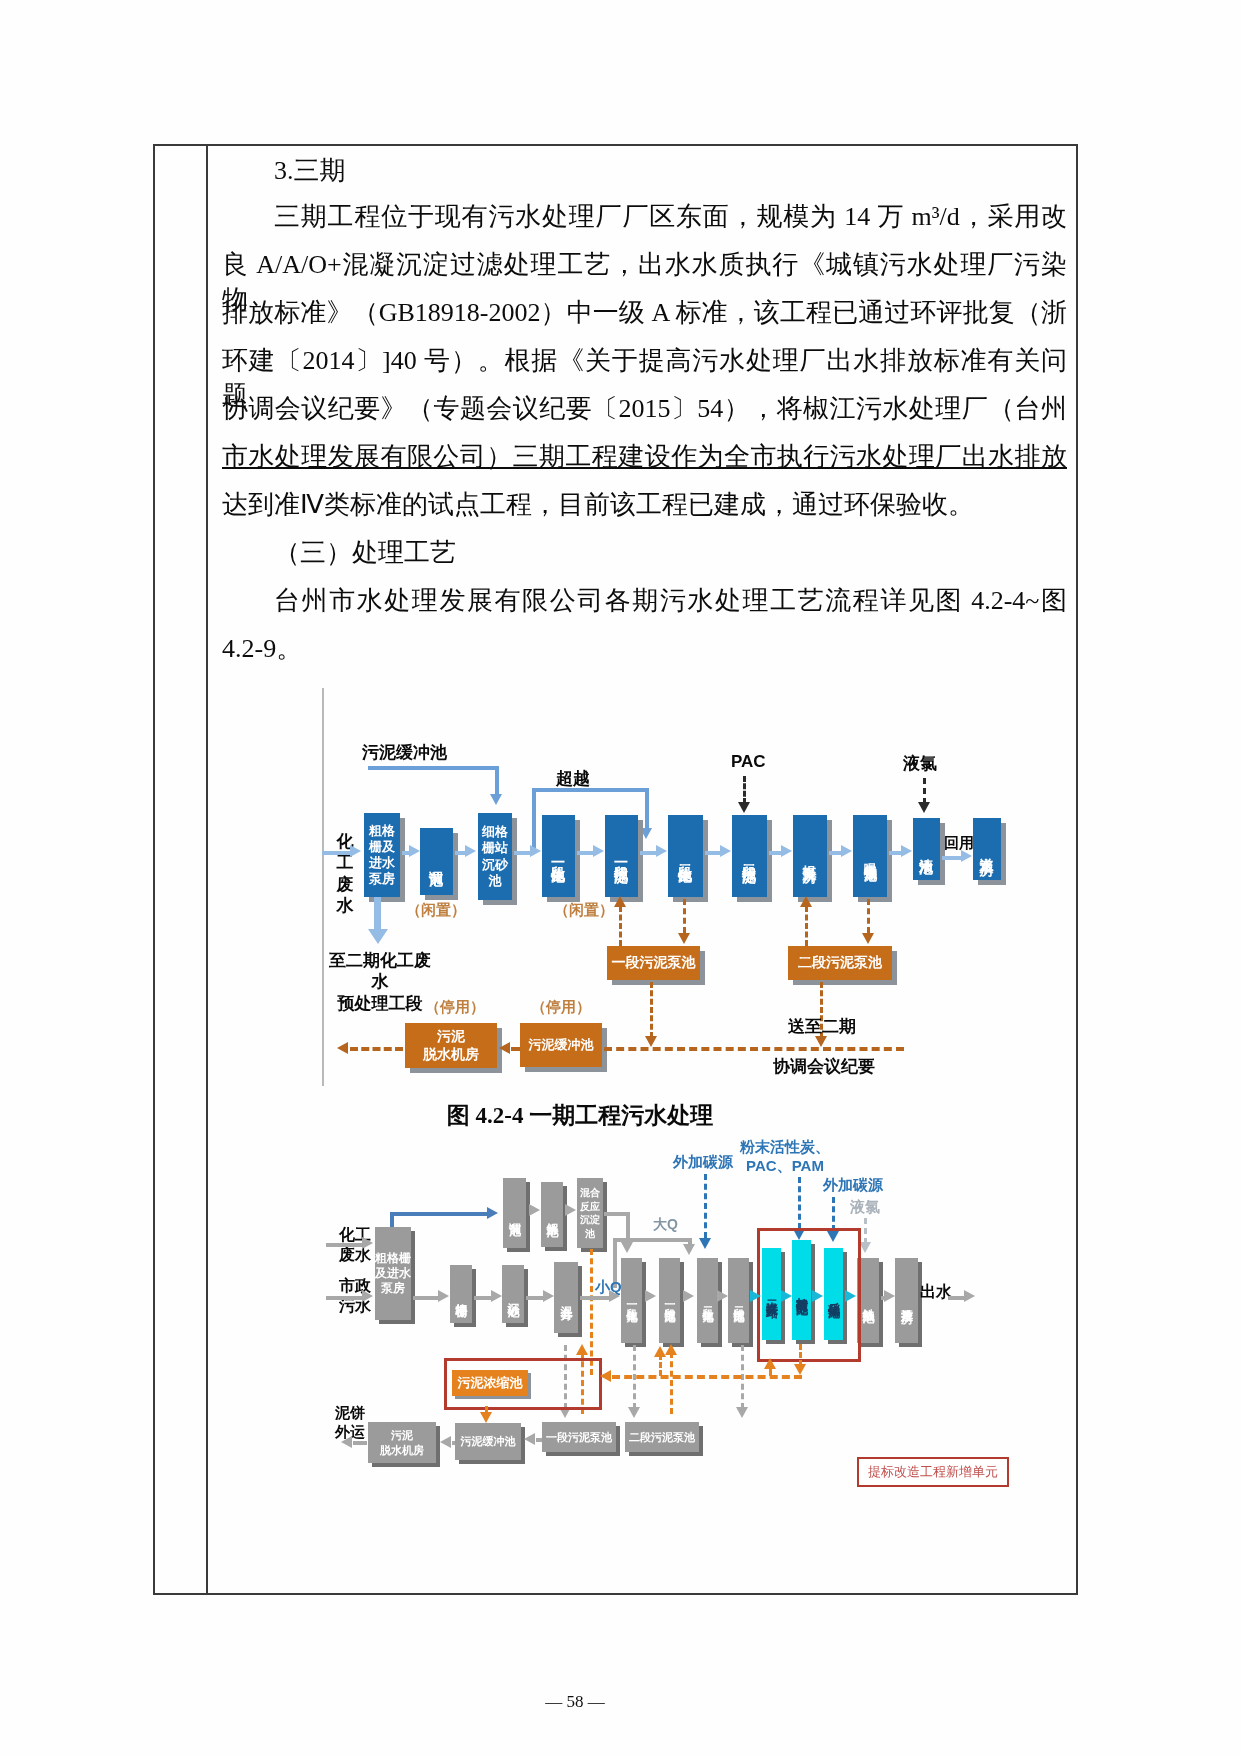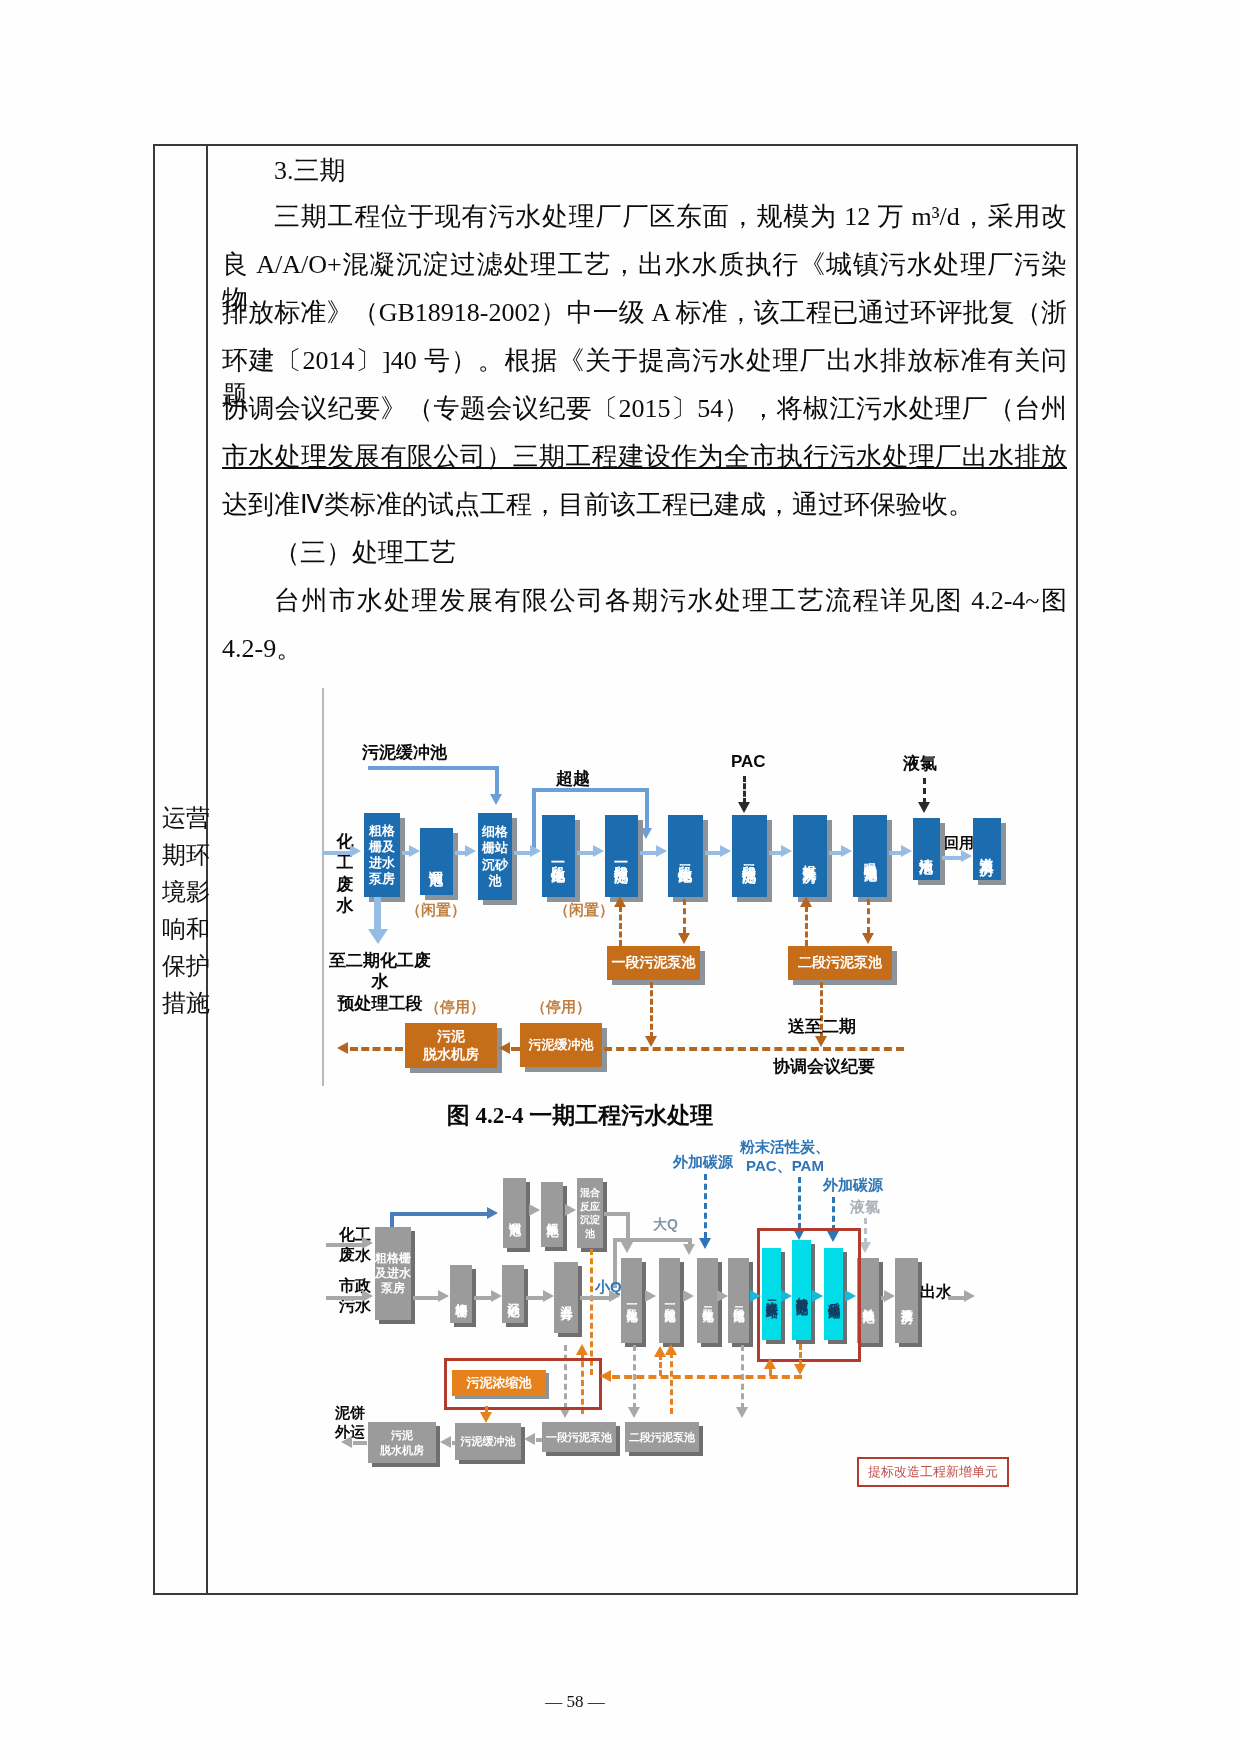--- a/index.html
+++ b/index.html
@@ -63,24 +63,23 @@
 <body>
 
 <div class="page">
 
   <div class="frameline" style="left:153px;top:144px;width:925px;height:2px;"></div>
   <div class="frameline" style="left:153px;top:1593px;width:925px;height:2px;"></div>
   <div class="frameline" style="left:153px;top:144px;width:2px;height:1451px;"></div>
   <div class="frameline" style="left:206px;top:144px;width:2px;height:1451px;"></div>
   <div class="frameline" style="left:1076px;top:144px;width:2px;height:1451px;"></div>
 
-  <div class="sidebar-label">运营期环境影响和保护措施</div>
 
   <div class="bline ind" style="top:153px;">3.三期</div>
-  <div class="bline ind just" style="top:199px;">三期工程位于现有污水处理厂厂区东面，规模为 12 万 m³/d，采用改</div>
+  <div class="bline ind just" style="top:199px;">三期工程位于现有污水处理厂厂区东面，规模为 14 万 m³/d，采用改</div>
   <div class="bline just" style="top:247px;">良 A/A/O+混凝沉淀过滤处理工艺，出水水质执行《城镇污水处理厂污染物</div>
   <div class="bline just" style="top:295px;">排放标准》（GB18918-2002）中一级 A 标准，该工程已通过环评批复（浙</div>
   <div class="bline just" style="top:343px;">环建〔2014〕]40 号）。根据《关于提高污水处理厂出水排放标准有关问题</div>
   <div class="bline just" style="top:391px;">协调会议纪要》（专题会议纪要〔2015〕54），将椒江污水处理厂（台州</div>
   <div class="bline just" style="top:439px;text-decoration:underline;">市水处理发展有限公司）三期工程建设作为全市执行污水处理厂出水排放</div>
   <div class="bline" style="top:487px;">达到准Ⅳ类标准的试点工程，目前该工程已建成，通过环保验收。</div>
   <div class="bline ind" style="top:535px;">（三）处理工艺</div>
   <div class="bline ind just" style="top:583px;">台州市水处理发展有限公司各期污水处理工艺流程详见图 4.2-4~图</div>
   <div class="bline" style="top:631px;">4.2-9。</div>
 
@@ -284,21 +283,21 @@
   <div class="vl dsh k-org2" style="left:581px;top:1352px;height:62px;"></div>
   <div class="tr u k-org2" style="left:576px;top:1344px;"></div>
   <div class="vl dsh k-gray" style="left:633px;top:1345px;height:64px;"></div>
   <div class="tr d k-gray" style="left:628px;top:1407px;"></div>
   <div class="vl dsh k-org2" style="left:670px;top:1352px;height:62px;"></div>
   <div class="tr u k-org2" style="left:665px;top:1344px;"></div>
   <div class="vl dsh k-gray" style="left:741px;top:1345px;height:64px;"></div>
   <div class="tr d k-gray" style="left:736px;top:1407px;"></div>
 
   <div class="redrect" style="left:444px;top:1358px;width:152px;height:46px;"></div>
-  <div class="bx bxo2 f13" style="left:452px;top:1370px;width:94px;height:26px;">污泥浓缩池</div>
+  <div class="bx bxo2 f13" style="left:452px;top:1370px;width:76px;height:26px;">污泥浓缩池</div>
   <div class="tr l k-org2" style="left:600px;top:1370px;"></div>
   <div class="hl dsh k-org2 thk" style="left:612px;top:1375px;width:190px;"></div>
   <div class="vl dsh k-org2" style="left:659px;top:1354px;height:22px;"></div>
   <div class="tr u k-org2" style="left:654px;top:1346px;"></div>
   <div class="vl dsh k-org2" style="left:769px;top:1368px;height:8px;"></div>
   <div class="tr u k-org2" style="left:764px;top:1358px;"></div>
   <div class="vl dsh k-org2" style="left:799px;top:1344px;height:22px;"></div>
   <div class="tr d k-org2" style="left:794px;top:1364px;"></div>
   <div class="vl dsh k-org2" style="left:485px;top:1406px;height:8px;"></div>
   <div class="tr d k-org2" style="left:480px;top:1412px;"></div>

